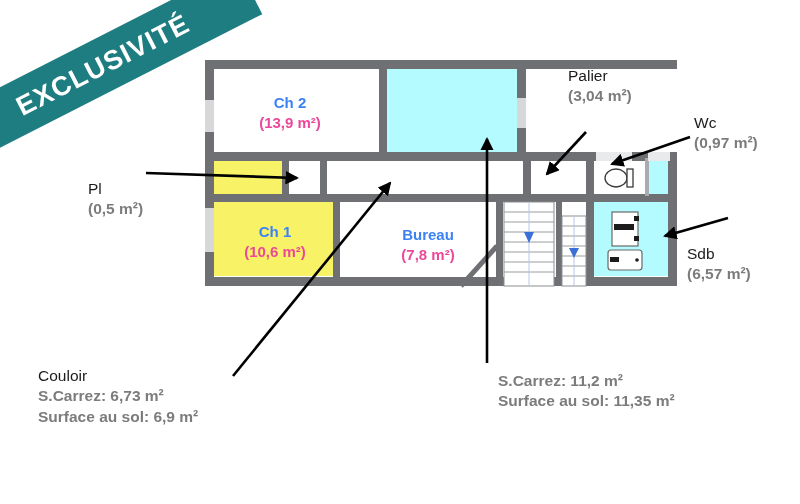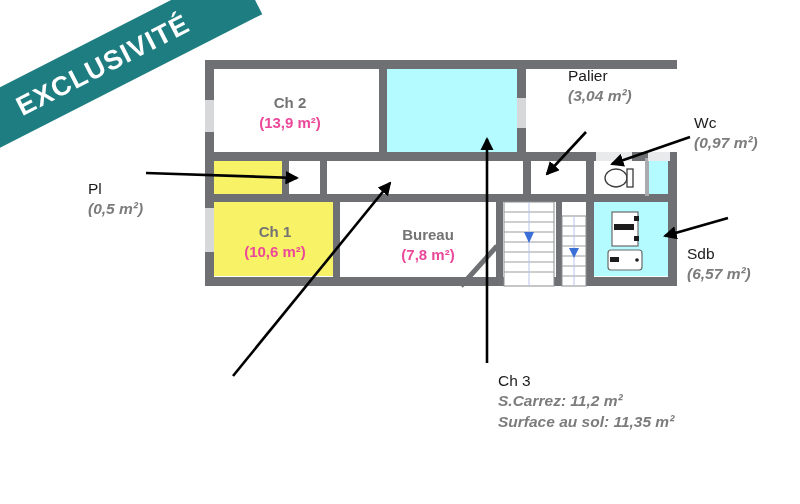--- a/index.html
+++ b/index.html
@@ -63,34 +63,33 @@
     font-size: 15.5px;
     font-weight: 400;
     color: #1c1c1c;
     line-height: 1.32;
   }
   .callout .sub {
     font-size: 15.5px;
     font-weight: 700;
     color: #7c7c7c;
     line-height: 1.32;
-    font-style: italic;
   }
 
   
   .roomlbl {
     position: absolute;
     text-align: center;
     white-space: nowrap;
     transform: translateX(-50%);
   }
   .roomlbl .rname {
     font-size: 15px;
     font-weight: 700;
-    color: #737373;
+    color: #3b82f6;
     line-height: 1.35;
   }
   .roomlbl .rarea {
     font-size: 15px;
     font-weight: 700;
     color: #ec4899;
     line-height: 1.35;
   }
 </style>
 </head>
@@ -266,20 +265,24 @@
   <div class="callout" style="left:694px; top:113px;">
     <div class="ttl">Wc</div>
     <div class="sub">(0,97 m²)</div>
   </div>
 
   <div class="callout" style="left:687px; top:244px;">
     <div class="ttl">Sdb</div>
     <div class="sub">(6,57 m²)</div>
   </div>
 
+  <div class="callout" style="left:38px; top:366px;">
+    <div class="ttl">Couloir</div>
+    <div class="sub">S.Carrez: 6,73 m²</div>
+    <div class="sub">Surface au sol: 6,9 m²</div>
+  </div>
 
   <div class="callout" style="left:498px; top:371px;">
-    <div class="ttl">Ch 3</div>
     <div class="sub">S.Carrez: 11,2 m²</div>
     <div class="sub">Surface au sol: 11,35 m²</div>
   </div>
 
 </div>
 
 </body></html>

